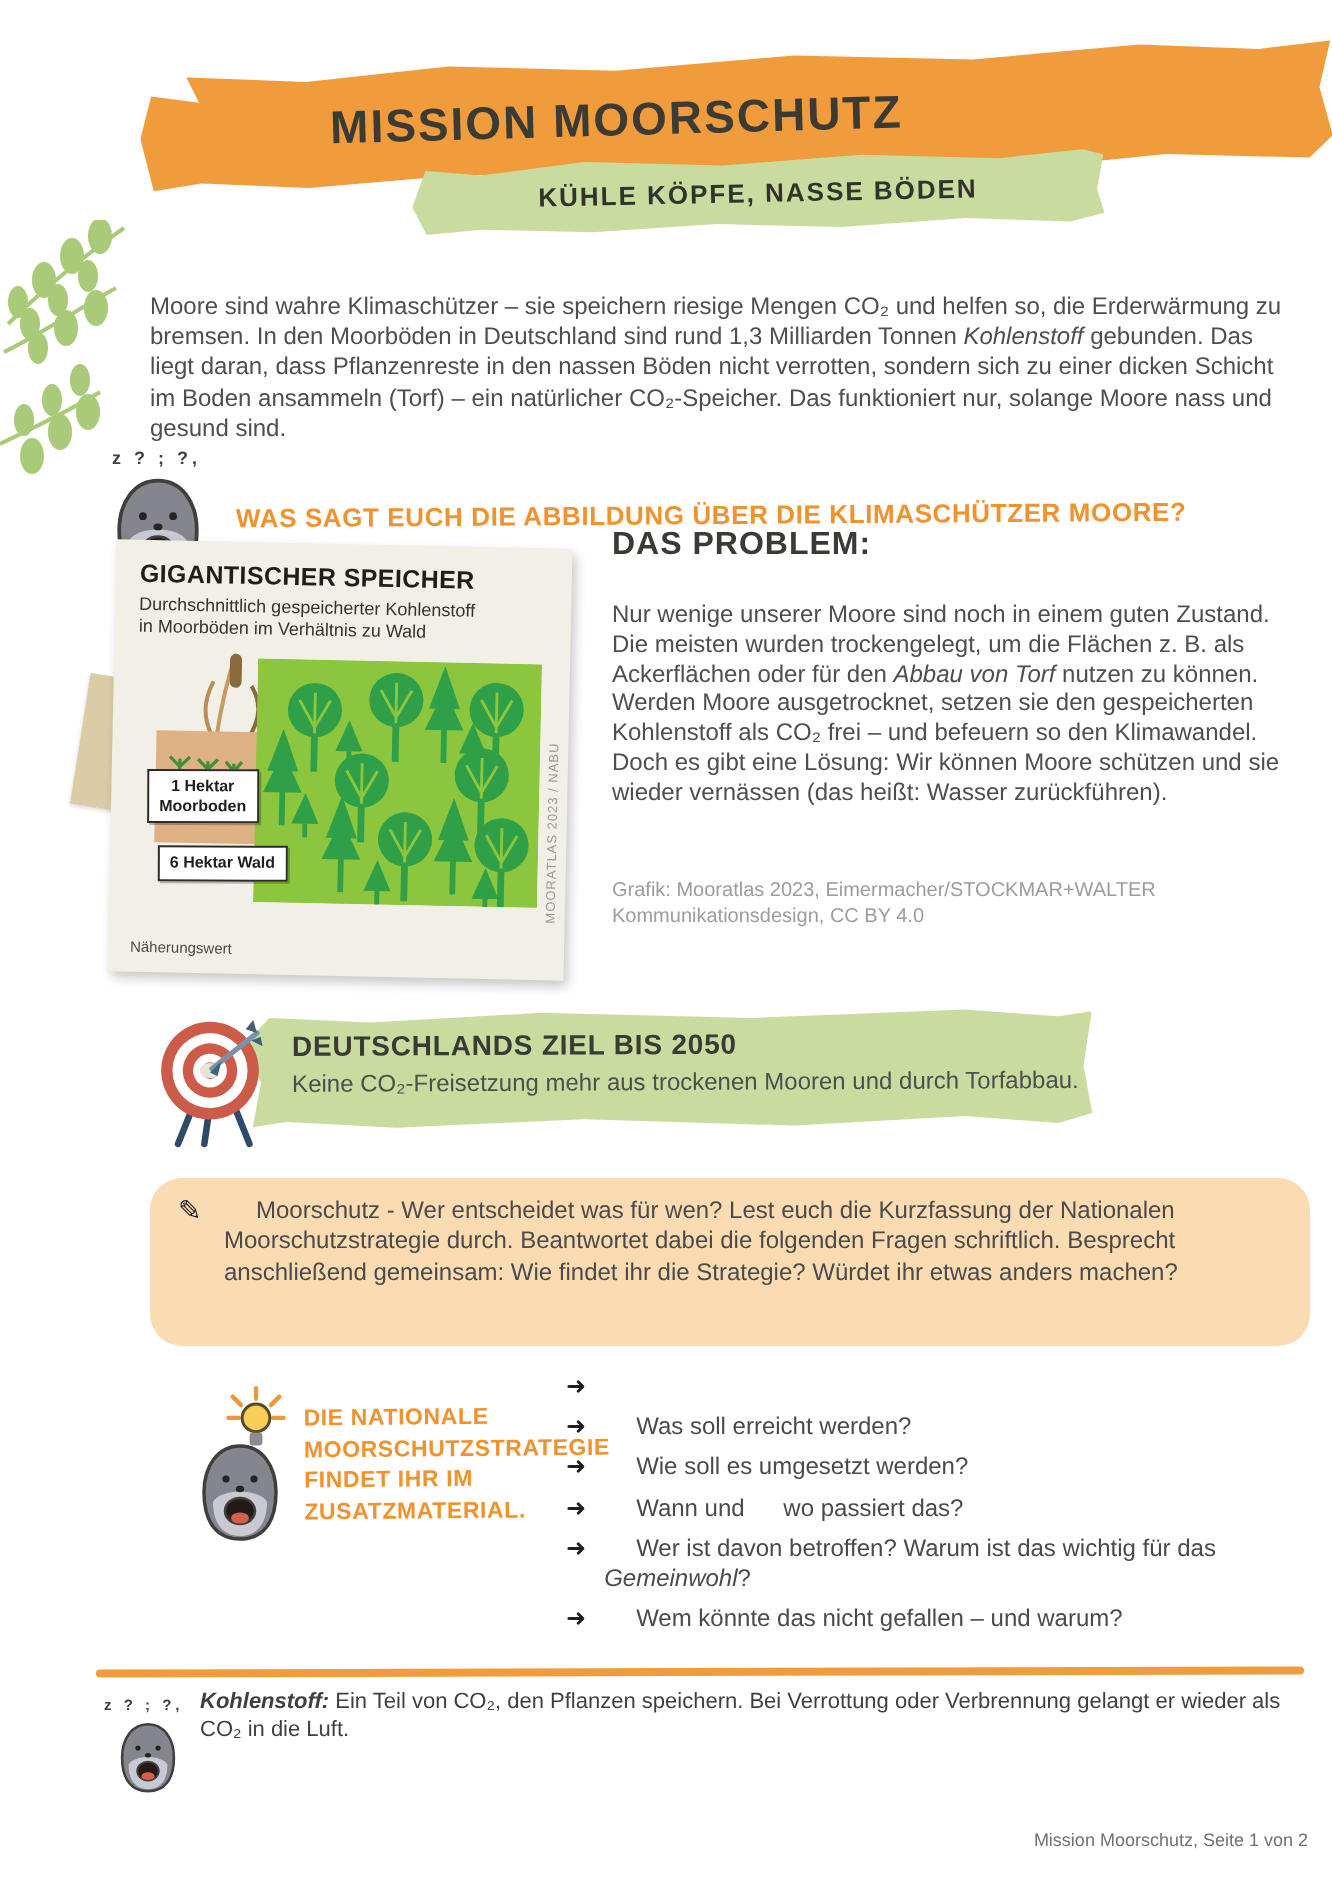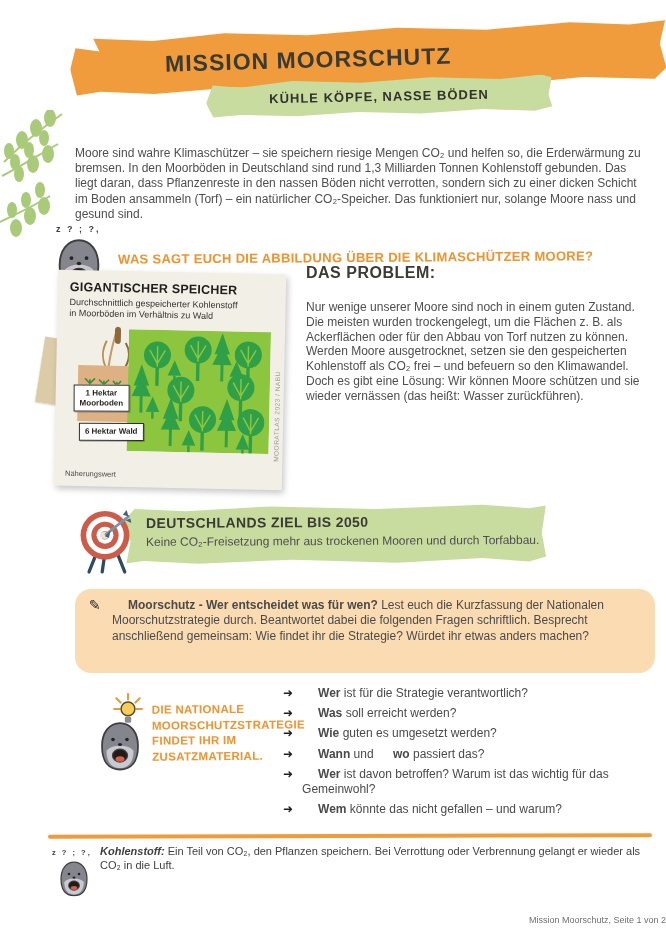--- a/index.html
+++ b/index.html
@@ -1,20 +1,20 @@
 <!DOCTYPE html>
 <html lang="de"><head>
 <meta charset="utf-8">
 <style>
   html,body{margin:0;padding:0;background:#fff;}
   #page{position:relative;width:666px;height:944px;background:#ffffff;overflow:hidden;
         font-family:"Liberation Sans","DejaVu Sans",sans-serif;color:#4E4E4E;}
   .abs{position:absolute;}
-  .b{font-weight:700;padding-left:16px;}
-  .i{}
+  .b{font-weight:400;padding-left:16px;}
+  .i{font-style:italic;}
   .bi{font-weight:700;font-style:italic;text-align:right;}
   .pre{white-space:pre-line;}
 
   
   .band-orange{left:70px;top:26px;width:596px;height:64px;background:#F09B3C;
     transform:rotate(-1.6deg);display:flex;align-items:center;
     clip-path:polygon(0% 55%,1% 22%,5% 28%,4% 8%,14% 14%,26% 5%,40% 12%,55% 4%,70% 11%,84% 3%,94% 9%,100% 4%,99% 40%,100% 78%,98% 95%,86% 89%,74% 97%,58% 90%,42% 97%,27% 90%,14% 97%,5% 91%,1% 96%);}
   .band-orange .t{padding-left:95px;font-size:23px;font-weight:800;letter-spacing:1px;color:#3B3B33;}
   .band-green-sub{left:206px;top:76px;width:346px;height:40px;background:#C9DCA0;
     transform:rotate(-1.2deg);display:flex;align-items:center;justify-content:center;
@@ -71,21 +71,21 @@
   .q-arrow{font-weight:700;font-size:12px;color:#1E1E1E;flex:0 0 auto;}
 
   
   .defs-rule{left:48px;top:834px;width:604px;height:3.5px;background:#F09B3C;border-radius:2px;transform:rotate(-0.15deg);}
   .defs-marks{left:52px;top:848px;font-size:7.5px;}
   .defs-text{left:100px;top:845px;width:552px;font-size:11px;line-height:13.6px;color:#3F3F3F;}
   .defs-text p{margin:0;}
 
   .footer{font-size:9px;color:#707070;}
   .footer-left{left:64px;top:915px;margin-top:32px;}
-  .footer-right{right:0;top:915px;}
+  .footer-right{right:12px;top:915px;}
 
   svg{display:block;}
 </style>
 </head>
 <body>
 
 <svg width="0" height="0" style="position:absolute">
   <defs>
     <symbol id="mole" viewBox="0 0 100 104">
       <path d="M50 8 C72 8 86 28 86 54 C86 86 72 101 50 101 C28 101 14 86 14 54 C14 28 28 8 50 8 Z" fill="#85858D" stroke="#3F3F3F" stroke-width="3.5"></path>
@@ -204,20 +204,21 @@
       <div class="lbl lbl-moor pre">1 Hektar
 Moorboden</div>
       <div class="lbl lbl-wald">6 Hektar Wald</div>
     </div>
     <div class="card-note">Näherungswert</div>
     <div class="card-vcredit">MOORATLAS 2023 / NABU</div>
   </div>
 
   <div class="abs problem-heading">DAS PROBLEM:</div>
   <p class="abs problem-text" style="margin:0"><span>Nur wenige unserer Moore sind noch in einem guten Zustand. Die meisten wurden trockengelegt, um die Flächen z. B. als Ackerflächen oder für den </span><span class="i">Abbau von Torf</span><span> nutzen zu können. Werden Moore ausgetrocknet, setzen sie den gespeicherten Kohlenstoff als CO₂ frei – und befeuern so den Klimawandel. Doch es gibt eine Lösung: Wir können Moore schützen und sie wieder vernässen (das heißt: Wasser zurückführen).</span></p>
+  <div class="abs problem-credit">Grafik: Mooratlas 2023, Eimermacher/STOCKMAR+WALTER Kommunikationsdesign, CC BY 4.0</div>
 
   <div class="abs goal-band">
     <div class="goal-title">DEUTSCHLANDS ZIEL BIS 2050</div>
     <div class="goal-text">Keine CO₂-Freisetzung mehr aus trockenen Mooren und durch Torfabbau.</div>
   </div>
   <svg class="abs" style="left:74px;top:504px" width="62" height="72" viewBox="0 0 66 74">
     <g stroke="#2E4A66" stroke-width="3.5" stroke-linecap="round">
       <line x1="16" y1="71" x2="26" y2="46"></line>
         <line x1="30" y1="71" x2="33" y2="50"></line>
         <line x1="54" y1="71" x2="44" y2="46"></line>
@@ -254,29 +255,28 @@
       <use href="#mole"></use>
     </svg>
   <div class="abs hint-text pre">DIE NATIONALE
 MOORSCHUTZSTRATEGIE
 FINDET IHR IM
 ZUSATZMATERIAL.</div>
 
   <ul class="abs questions">
     <li>
         <span class="q-arrow">➜</span>
-        <span><span class="b">Wer</span><span> ist für die Strategie verantwortlich?</span></span>
       </li>
     <li>
         <span class="q-arrow">➜</span>
         <span><span class="b">Was</span><span> soll erreicht werden?</span></span>
       </li>
     <li>
         <span class="q-arrow">➜</span>
-        <span><span class="b">Wie</span><span> guten es umgesetzt werden?</span></span>
+        <span><span class="b">Wie</span><span> soll es umgesetzt werden?</span></span>
       </li>
     <li>
         <span class="q-arrow">➜</span>
         <span><span class="b">Wann</span><span> und </span><span class="b">wo</span><span> passiert das?</span></span>
       </li>
     <li>
         <span class="q-arrow">➜</span>
         <span><span class="b">Wer</span><span> ist davon betroffen? Warum ist das wichtig für das </span><span class="i">Gemeinwohl</span><span>?</span></span>
       </li>
     <li>

